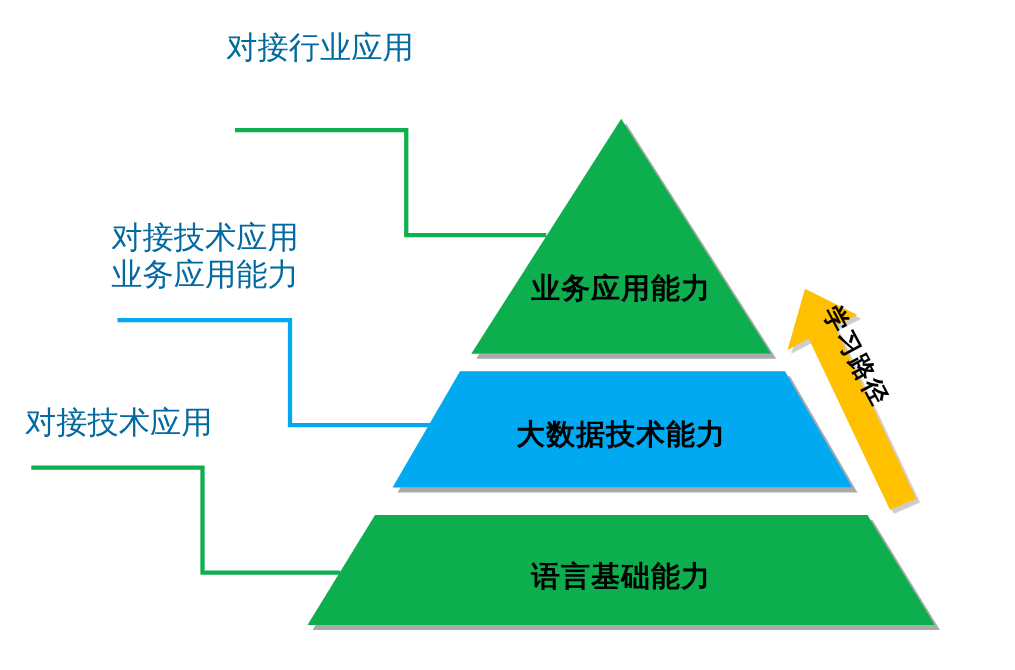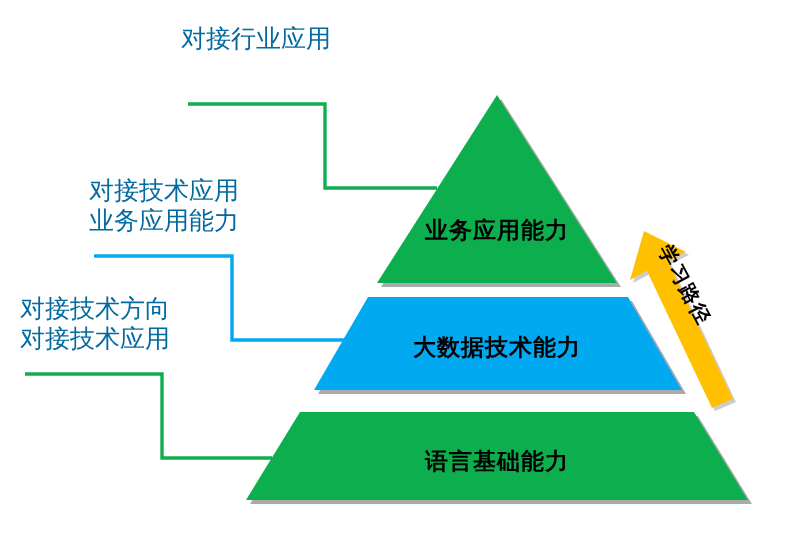--- a/index.html
+++ b/index.html
@@ -101,21 +101,21 @@
 
     <g filter="url(#arrowShadow)">
       <polygon points="644,231 686,252 668,261 733,399 712,408 647,271 630,280" fill="#FFC000"></polygon>
     </g>
   </svg>
 
   <div class="callout" id="callout-top"><span>对接行业应用</span><br></div>
 
   <div class="callout" id="callout-mid"><span>对接技术应用</span><br><span>业务应用能力</span></div>
 
-  <div class="callout" id="callout-bot"><span>对接技术方向</span><br><span>对接技术应用</span></div>
+  <div class="callout" id="callout-bot"><br><span>对接技术应用</span></div>
 
   <div class="tier-label" id="tier-label-0">业务应用能力</div>
   <div class="tier-label" id="tier-label-1">大数据技术能力</div>
   <div class="tier-label" id="tier-label-2">语言基础能力</div>
 
   <div id="arrow-label">学习路径</div>
 
 </div>
 
 </body></html>

